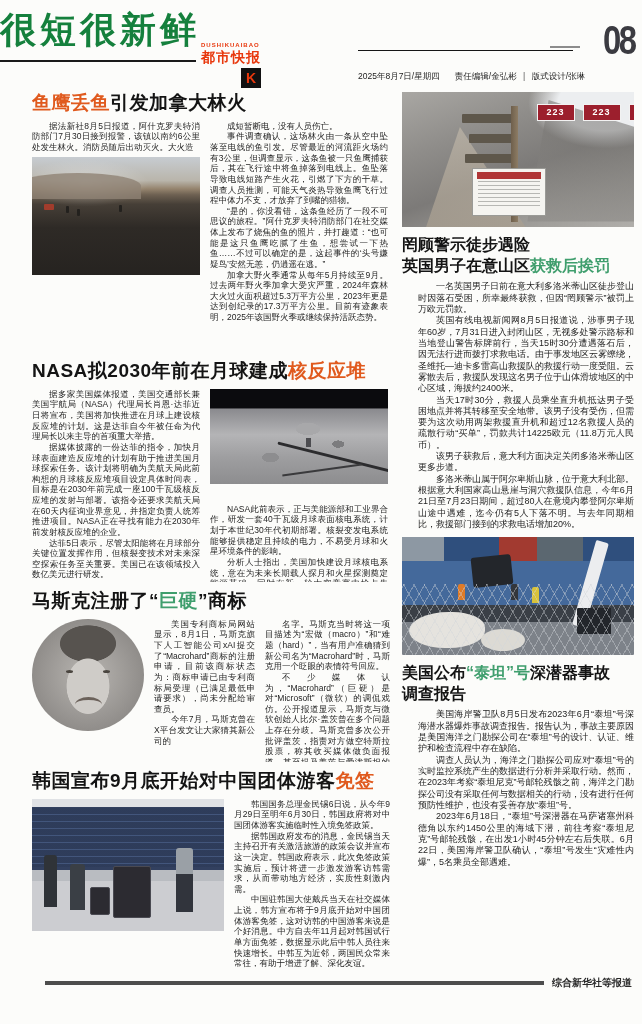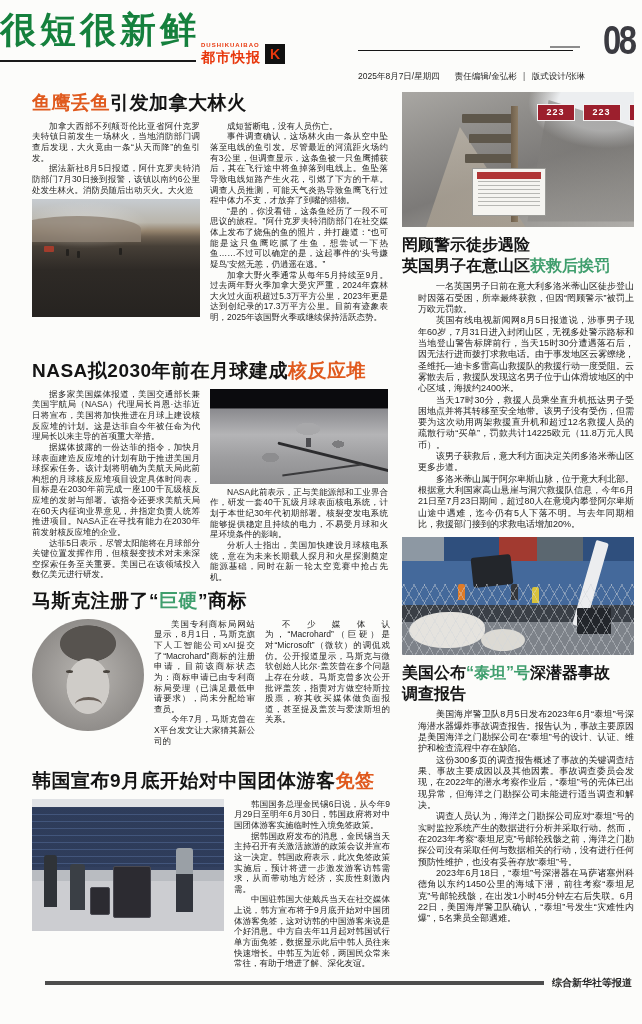--- a/index.html
+++ b/index.html
@@ -5,21 +5,21 @@
   html,body{margin:0;padding:0;}
   body{background:#e9e9e9;}
   .page{position:relative;width:642px;height:1024px;margin:0 auto;background:#fcfcfa;
         font-family:"Liberation Sans","DejaVu Sans",sans-serif;color:#1f1f1f;overflow:hidden;}
 
   
   .masthead{position:absolute;top:4px;left:0;width:100%;height:88px;}
   .masthead-title{position:absolute;top:2px;left:0;width:100%;text-align:left;
         font-size:36px;font-weight:900;letter-spacing:4px;color:#15803d;}
   .rule-left{position:absolute;top:56px;left:0;width:196px;height:2px;background:#1a1a1a;}
-  .brand{position:absolute;left:201px;top:38px;display:flex;align-items:flex-end;gap:4px;}
+  .brand{position:absolute;left:201px;top:38px;display:flex;align-items:flex-end;gap:4px;flex-direction:column;}
   .brand-txt{display:flex;flex-direction:column;line-height:1;}
   .brand-latin{font-size:6px;font-weight:bold;color:#e8380d;letter-spacing:1px;}
   .brand-cn{font-size:14px;font-weight:900;color:#e8380d;letter-spacing:1px;margin-top:2px;}
   .brand-logo{width:20px;height:20px;background:#111;color:#e8380d;font-weight:900;font-size:14px;
         display:flex;align-items:center;justify-content:center;}
   .header-meta{position:absolute;left:358px;top:46px;width:215px;border-top:1.5px solid #161616;
         padding-top:20px;font-size:8.5px;color:#222;white-space:nowrap;}
   .header-meta .sep{margin:0 4px;color:#555;}
   .page-number{position:absolute;top:14px;right:8px;font-size:40px;font-weight:900;color:#3b3b41;
         letter-spacing:-3px;transform:scaleX(.82);transform-origin:right;}
@@ -139,21 +139,20 @@
 
   <div class="main">
 
     <div class="col-left">
 
       <section class="art art-osprey">
         <h2 class="headline-lg"><span class="accent-orange">鱼鹰丢鱼</span><span>引发加拿大林火</span></h2>
         <div class="cols">
           <div style="width:168px">
             <div class="txtcol">
-                <p>加拿大西部不列颠哥伦比亚省阿什克罗夫特镇日前发生一场林火，当地消防部门调查后发现，大火竟由一条“从天而降”的鱼引发。</p>
                 <p>据法新社8月5日报道，阿什克罗夫特消防部门7月30日接到报警，该镇以南约6公里处发生林火。消防员随后出动灭火。大火造</p>
               </div>
             <div class="photo photo-burn">
               <div class="hill"></div>
               <div class="firefighter" style="left:20%;top:42%"></div>
               <div class="firefighter" style="left:27%;top:44%"></div>
               <div class="firefighter" style="left:52%;top:41%"></div>
               <div class="fire-truck"></div>
             </div>
           </div>
@@ -173,41 +172,42 @@
               <p>据多家美国媒体报道，美国交通部长兼美国宇航局（NASA）代理局长肖恩·达菲近日将宣布，美国将加快推进在月球上建设核反应堆的计划。这是达菲自今年被任命为代理局长以来主导的首项重大举措。</p>
               <p>据媒体披露的一份达菲的指令，加快月球表面建造反应堆的计划有助于推进美国月球探索任务。该计划将明确为美航天局此前构想的月球核反应堆项目设定具体时间表，目标是在2030年前完成一座100千瓦级核反应堆的发射与部署。该指令还要求美航天局在60天内征询业界意见，并指定负责人统筹推进项目。NASA正在寻找有能力在2030年前发射核反应堆的企业。</p>
               <p>达菲5日表示，尽管太阳能将在月球部分关键位置发挥作用，但核裂变技术对未来深空探索任务至关重要。美国已在该领域投入数亿美元进行研发。</p>
             </div>
           <div style="width:178px">
             <div class="photo photo-moon">
               <div class="moon-crack"></div>
               <div class="moon-crack2"></div>
               <div class="moon-lander"></div>
             </div>
-            <div class="txtcol" style="margin-top:3px">
+            <div class="txtcol" style="margin-top:20px">
                 <p>NASA此前表示，正与美能源部和工业界合作，研发一套40千瓦级月球表面核电系统，计划于本世纪30年代初期部署。核裂变发电系统能够提供稳定且持续的电力，不易受月球和火星环境条件的影响。</p>
                 <p>分析人士指出，美国加快建设月球核电系统，意在为未来长期载人探月和火星探测奠定能源基础，同时在新一轮太空竞赛中抢占先机。</p>
               </div>
           </div>
         </div>
       </section>
 
       <section class="art art-musk">
         <h2 class="headline-lg"><span>马斯克注册了“</span><span class="accent-green">巨硬</span><span>”商标</span></h2>
         <div class="cols">
           <div class="photo photo-musk">
             <div class="musk-eye" style="left:30%"></div>
             <div class="musk-eye" style="right:30%"></div>
             <div class="musk-mouth"></div>
           </div>
           <div class="txtcol" style="width:102px">
               <p>美国专利商标局网站显示，8月1日，马斯克旗下人工智能公司xAI提交了“Macrohard”商标的注册申请，目前该商标状态为：商标申请已由专利商标局受理（已满足最低申请要求），尚未分配给审查员。</p>
               <p>今年7月，马斯克曾在X平台发文让大家猜其新公司的</p>
             </div>
           <div class="txtcol" style="width:126px">
+              <p>名字。马斯克当时将这一项目描述为“宏做（macro）”和“难题（hard）”，当有用户准确猜到新公司名为“Macrohard”时，马斯克用一个眨眼的表情符号回应。</p>
               <p>不少媒体认为，“Macrohard”（巨硬）是对“Microsoft”（微软）的调侃戏仿。公开报道显示，马斯克与微软创始人比尔·盖茨曾在多个问题上存在分歧。马斯克曾多次公开批评盖茨，指责对方做空特斯拉股票，称其收买媒体做负面报道，甚至提及盖茨与爱泼斯坦的关系。</p>
             </div>
         </div>
       </section>
 
       <section class="art art-korea">
         <h2 class="headline-lg"><span>韩国宣布9月底开始对中国团体游客</span><span class="accent-orange">免签</span></h2>
         <div class="cols">
           <div class="photo photo-airport">
             <div class="departure-board"></div>
@@ -272,21 +272,20 @@
         <div class="tarp2"></div>
         <div class="worker" style="left:24%;top:40%;background:#e07b28"></div>
         <div class="worker" style="left:56%;top:42%;background:#d8c23a"></div>
         <div class="worker" style="left:47%;top:40%;background:#33363b"></div>
         <div class="fence"></div>
       </div>
 
       <h3 class="headline-md"><span>美国公布</span><span class="accent-green">“泰坦”号</span><span>深潜器事故</span><br><span>调查报告</span></h3>
       <div class="rtext titan-text">
           <p>美国海岸警卫队8月5日发布2023年6月“泰坦”号深海潜水器爆炸事故调查报告。报告认为，事故主要原因是美国海洋之门勘探公司在“泰坦”号的设计、认证、维护和检查流程中存在缺陷。</p>
-          <p>这份300多页的调查报告概述了事故的关键调查结果、事故主要成因以及其他因素。事故调查委员会发现，在2022年的潜水考察作业后，“泰坦”号的壳体已出现异常，但海洋之门勘探公司未能进行适当调查和解决。</p>
           <p>调查人员认为，海洋之门勘探公司应对“泰坦”号的实时监控系统产生的数据进行分析并采取行动。然而，在2023年考察“泰坦尼克”号邮轮残骸之前，海洋之门勘探公司没有采取任何与数据相关的行动，没有进行任何预防性维护，也没有妥善存放“泰坦”号。</p>
           <p>2023年6月18日，“泰坦”号深潜器在马萨诸塞州科德角以东约1450公里的海域下潜，前往考察“泰坦尼克”号邮轮残骸，在出发1小时45分钟左右后失联。6月22日，美国海岸警卫队确认，“泰坦”号发生“灾难性内爆”，5名乘员全部遇难。</p>
         </div>
 
     </div>
   </div>
 
   <div class="credit-row">
     <div class="credit-line"></div>
     <span class="credit-text">综合新华社等报道</span>

